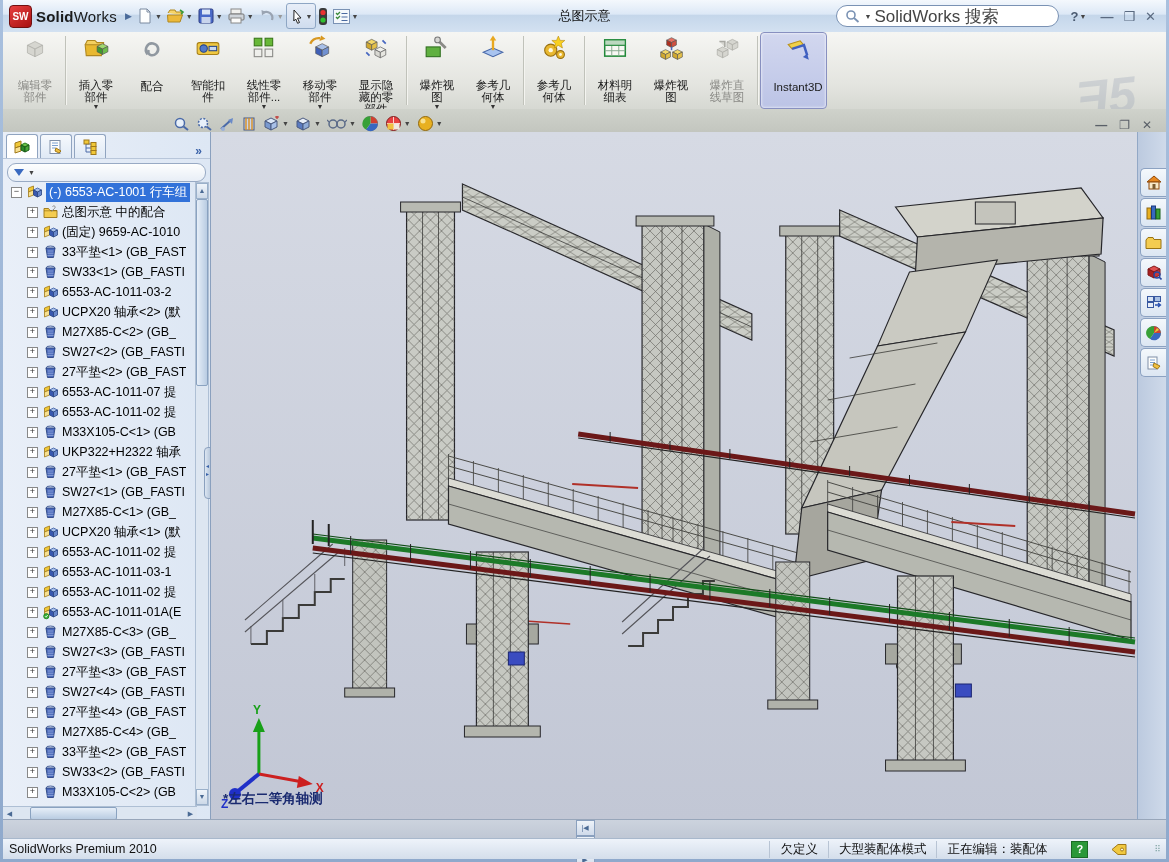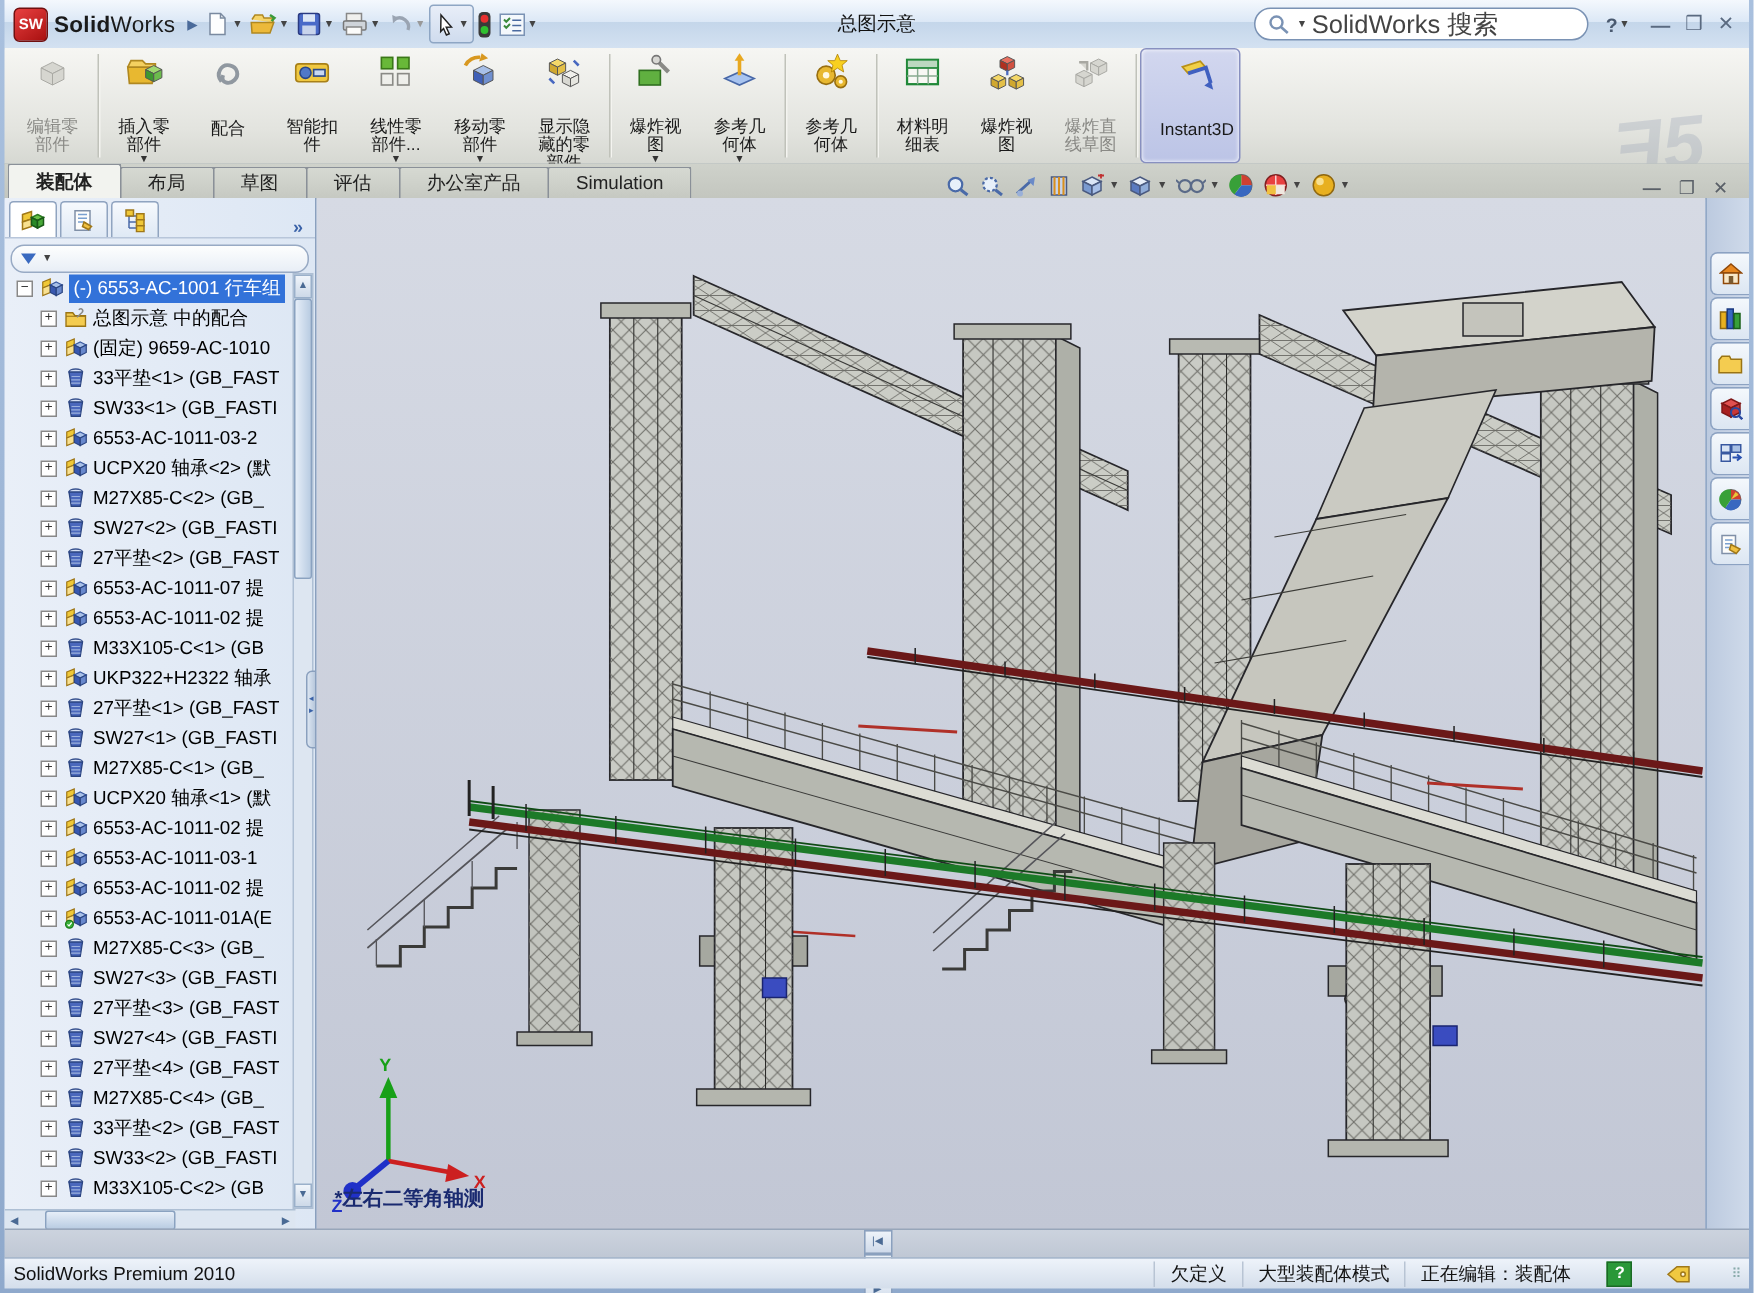--- a/index.html
+++ b/index.html
@@ -398,33 +398,20 @@
           </svg>
         </div>
     <div class="rlabel ascii">Instant3D</div>
     <div class="rcaret"></div>
   </div>
 </div>
   <div class="abs ds-mark">Ǝ5</div>
 </div>
 
 <div class="tabrow">
-  <div id="cmd-tabs" style="display:flex;align-items:flex-end;margin-left:2px;">
-  <div class="ctab active">装配体</div>
-
-  <div class="ctab">布局</div>
-
-  <div class="ctab">草图</div>
-
-  <div class="ctab">评估</div>
-
-  <div class="ctab">办公室产品</div>
-
-  <div class="ctab">Simulation</div>
-</div>
   <div class="viewbar">
     <span class="vb-item">
         <svg width="17" height="16">
           <circle cx="7" cy="7" r="4.5" fill="#e8f0fa" stroke="#4a6aa8" stroke-width="1.5"></circle>
           <line x1="10.5" y1="10.5" x2="15" y2="14" stroke="#4a6aa8" stroke-width="2"></line>
         </svg>
       </span>
     <span class="vb-item">
         <svg width="17" height="16">
           <circle cx="7" cy="7" r="4.5" fill="#e8f0fa" stroke="#4a6aa8" stroke-width="1.5" stroke-dasharray="2 1.5"></circle>

